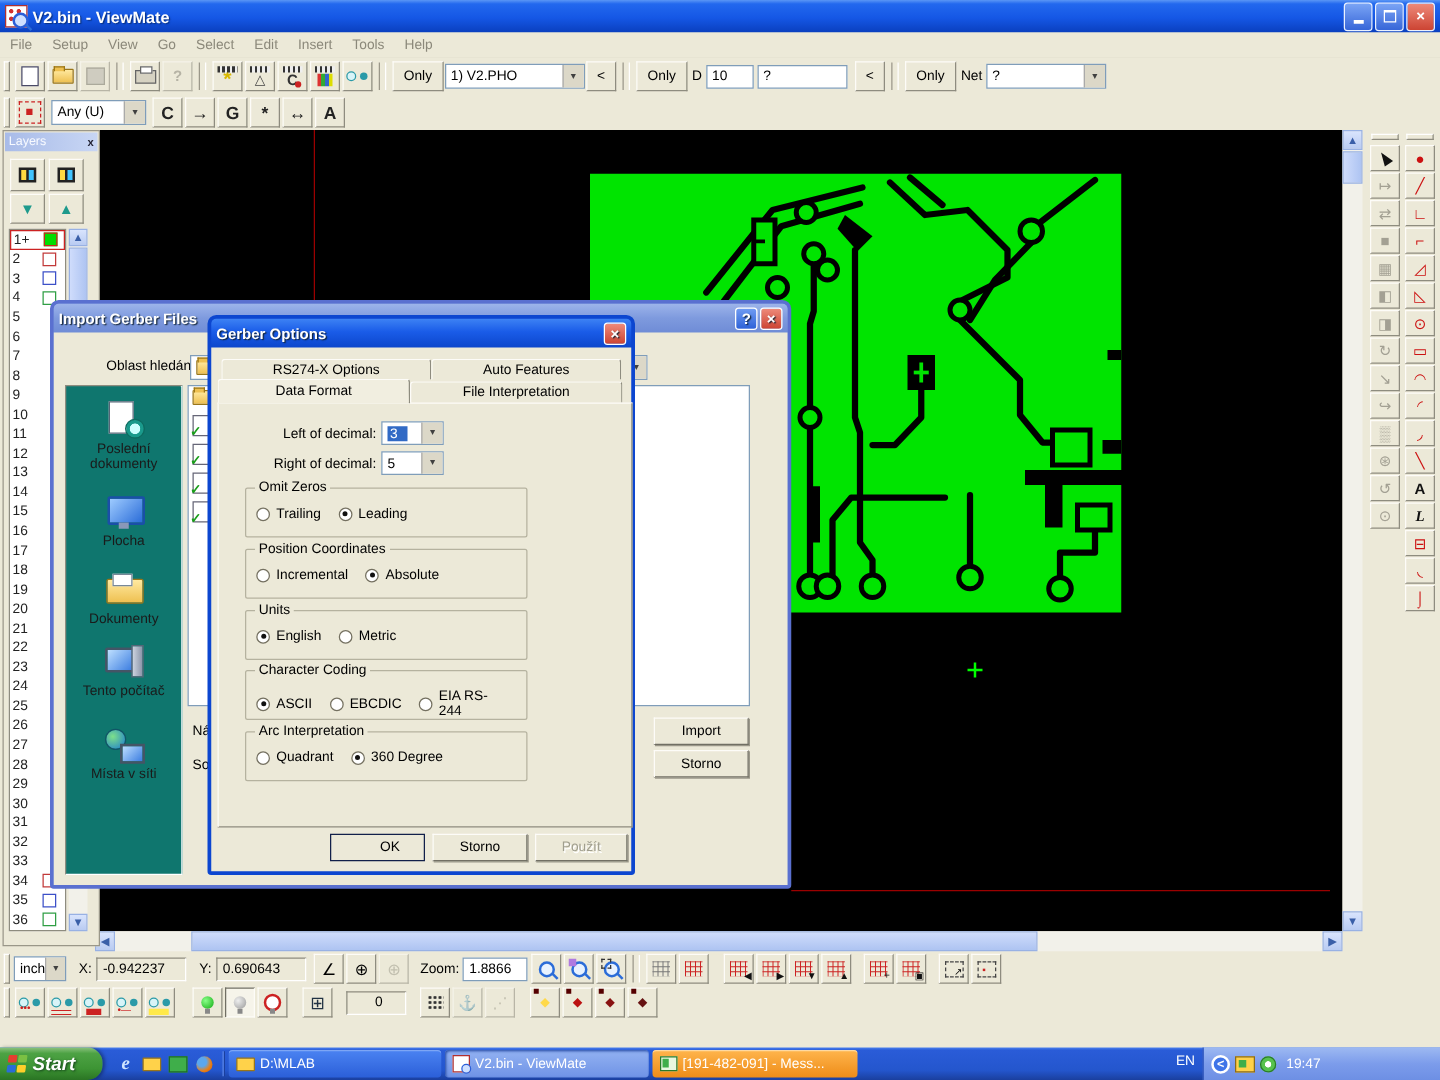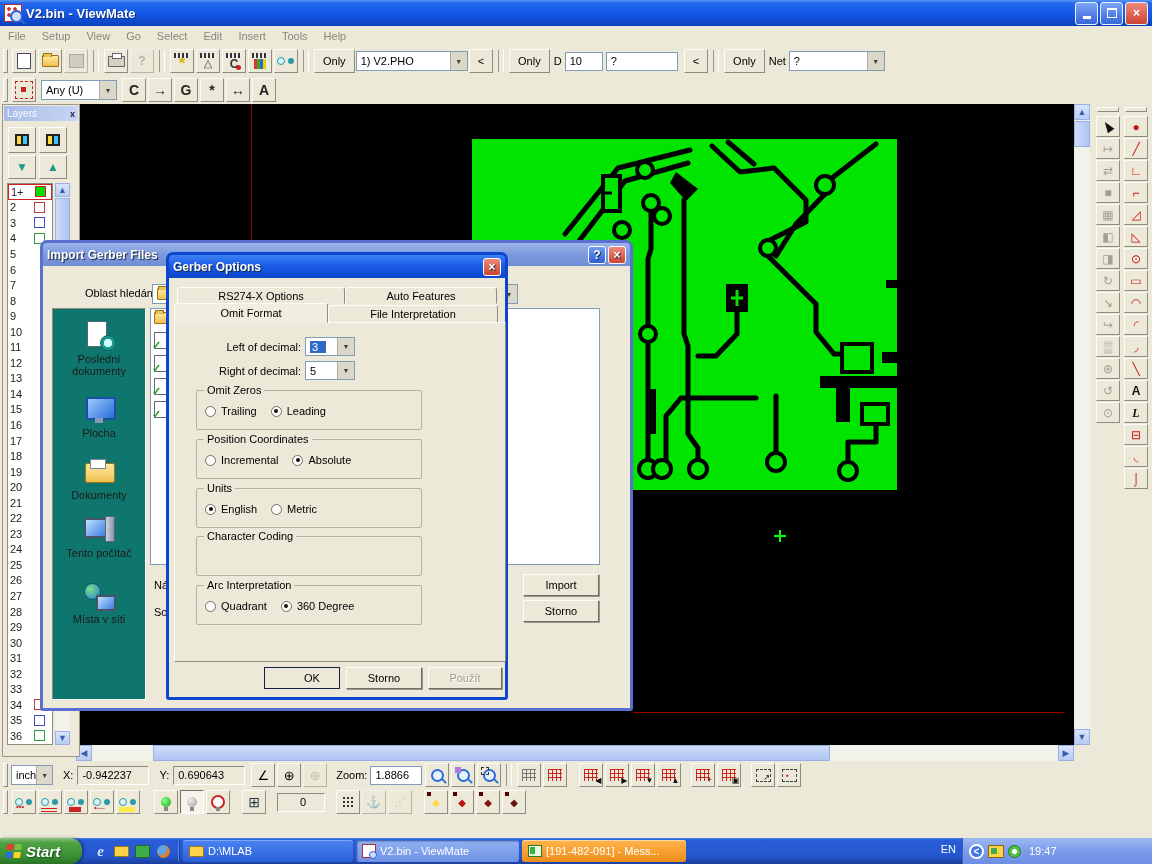--- a/index.html
+++ b/index.html
@@ -738,21 +738,21 @@
       </div>
     </div>
     <div class="dlg-body">
       <div class="tab" style="left:8px;top:9px;width:168px;height:17px;">
           <span>RS274-X Options</span>
         </div>
       <div class="tab" style="left:176px;top:9px;width:152px;height:17px;">
           <span>Auto Features</span>
         </div>
       <div class="tab" style="left:5px;top:25px;width:154px;height:20px;background:#f1eee0;z-index:2;">
-          <span>Omit Format</span>
+          <span>Data Format</span>
         </div>
       <div class="tab" style="left:159px;top:27px;width:170px;height:18px;">
           <span>File Interpretation</span>
         </div>
       <div class="tabpanel" style="left:5px;top:44px;width:330px;height:338px;"></div>
       <span class="abs" style="left:20px;top:63px;width:112px;text-align:right;z-index:3;">Left of decimal:</span>
       <div class="combo abs" style="left:136px;top:59px;width:50px;height:19px;z-index:3;">
         <span style="background:#316ac5;color:#fff;padding:0 8px 0 2px;">3</span>
         <span class="arrowbtn">▼</span>
       </div>
@@ -796,20 +796,34 @@
                 <span>English</span>
               </label>
               <label class="opt">
                 <span class="radio"></span>
                 <span>Metric</span>
               </label>
             </div>
           </div>
           <div class="group" style="top: 258px; z-index: 3;">
             <span class="glabel">Character Coding</span>
+            <div class="opts">
+              <label class="opt">
+                <span class="radio on"></span>
+                <span>ASCII</span>
+              </label>
+              <label class="opt">
+                <span class="radio"></span>
+                <span>EBCDIC</span>
+              </label>
+              <label class="opt">
+                <span class="radio"></span>
+                <span>EIA RS-244</span>
+              </label>
+            </div>
           </div>
           <div class="group" style="top: 307px; z-index: 3;">
             <span class="glabel">Arc Interpretation</span>
             <div class="opts">
               <label class="opt">
                 <span class="radio"></span>
                 <span>Quadrant</span>
               </label>
               <label class="opt">
                 <span class="radio on"></span>

